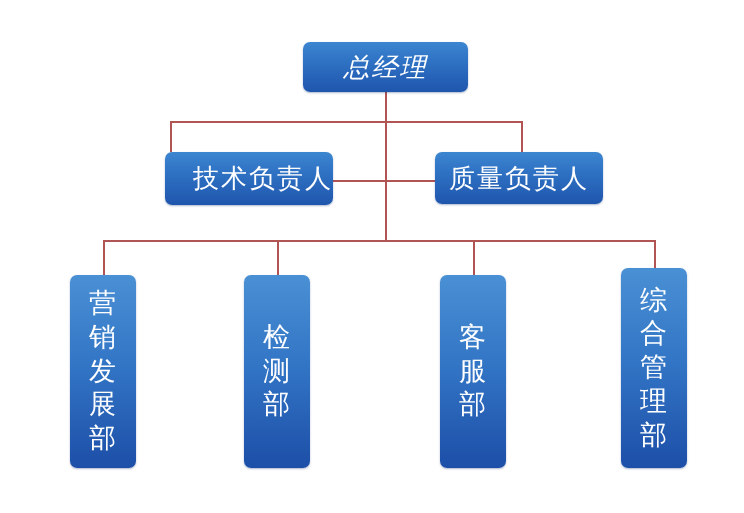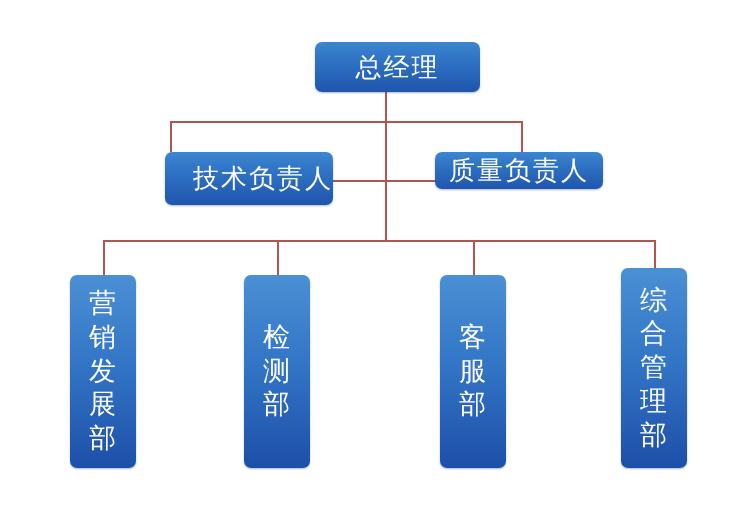--- a/index.html
+++ b/index.html
@@ -69,27 +69,27 @@
       <div class="line line-v" style="background: rgb(176, 84, 84); left: 521px; top: 121px; height: 31px;"></div>
       <div class="line line-h" style="background: rgb(176, 84, 84); left: 332px; top: 180px; width: 54px;"></div>
       <div class="line line-h" style="background: rgb(176, 84, 84); left: 386px; top: 180px; width: 50px;"></div>
       <div class="line line-h" style="background: rgb(176, 84, 84); left: 103px; top: 240px; width: 552px;"></div>
       <div class="line line-v" style="background: rgb(176, 84, 84); left: 103px; top: 240px; height: 36px;"></div>
       <div class="line line-v" style="background: rgb(176, 84, 84); left: 277px; top: 240px; height: 36px;"></div>
       <div class="line line-v" style="background: rgb(176, 84, 84); left: 473px; top: 240px; height: 36px;"></div>
       <div class="line line-v" style="background: rgb(176, 84, 84); left: 654px; top: 240px; height: 29px;"></div>
     </div>
   <div id="node-layer">
-      <div class="node node-h" style="left: 315px; top: 42px; width: 165px; height: 50px;">
+      <div class="node node-h" style="left: 303px; top: 42px; width: 165px; height: 50px; font-style: italic;">
         <span>总经理</span>
       </div>
       <div class="node node-h" style="left: 165px; top: 152px; width: 168px; height: 53px; justify-content: flex-end;">
         <span>技术负责人</span>
       </div>
-      <div class="node node-h" style="left: 435px; top: 152px; width: 168px; height: 37px;">
+      <div class="node node-h" style="left: 435px; top: 152px; width: 168px; height: 52px;">
         <span>质量负责人</span>
       </div>
       <div class="node node-v" style="left: 70px; top: 275px; width: 66px; height: 193px;">
         <span class="vtext">
           <span style="display: block;">营</span>
           <span style="display: block;">销</span>
           <span style="display: block;">发</span>
           <span style="display: block;">展</span>
           <span style="display: block;">部</span>
         </span>

